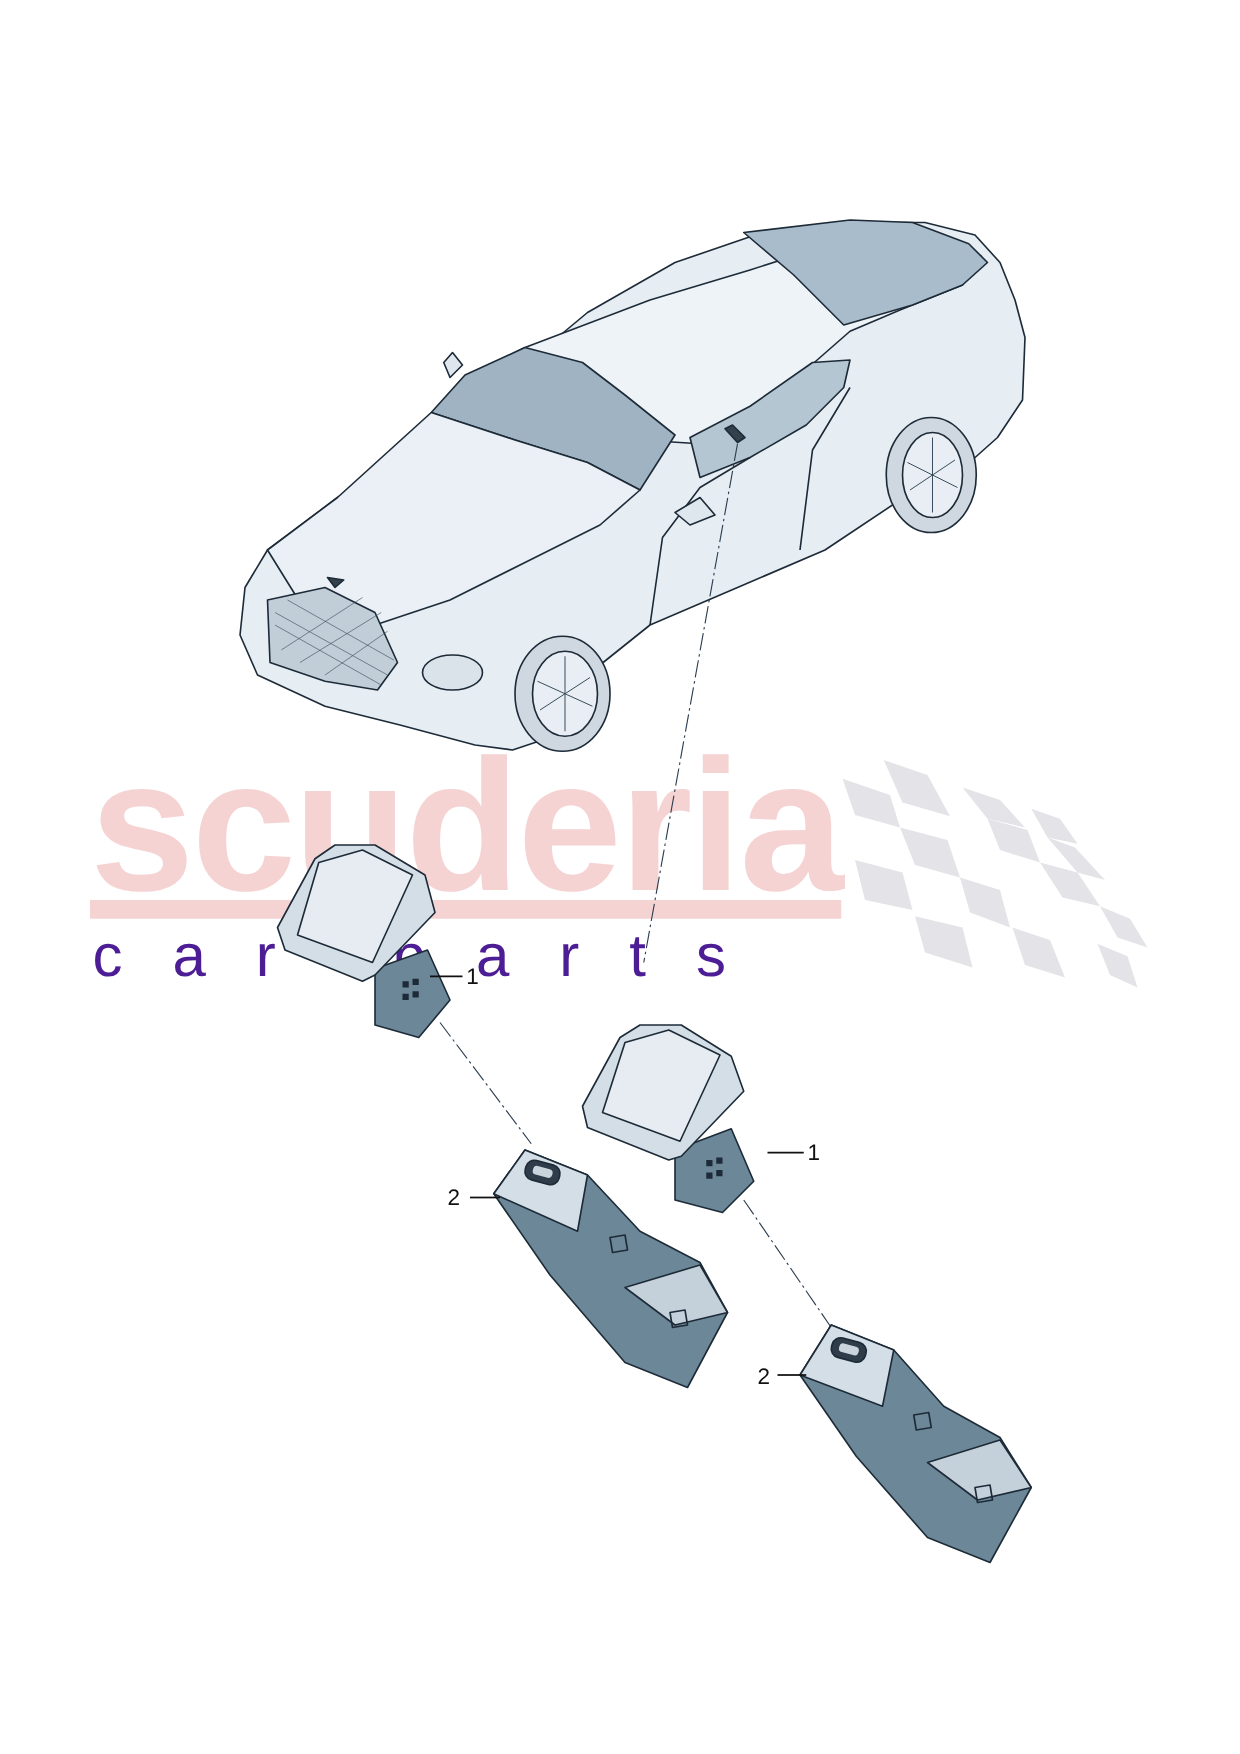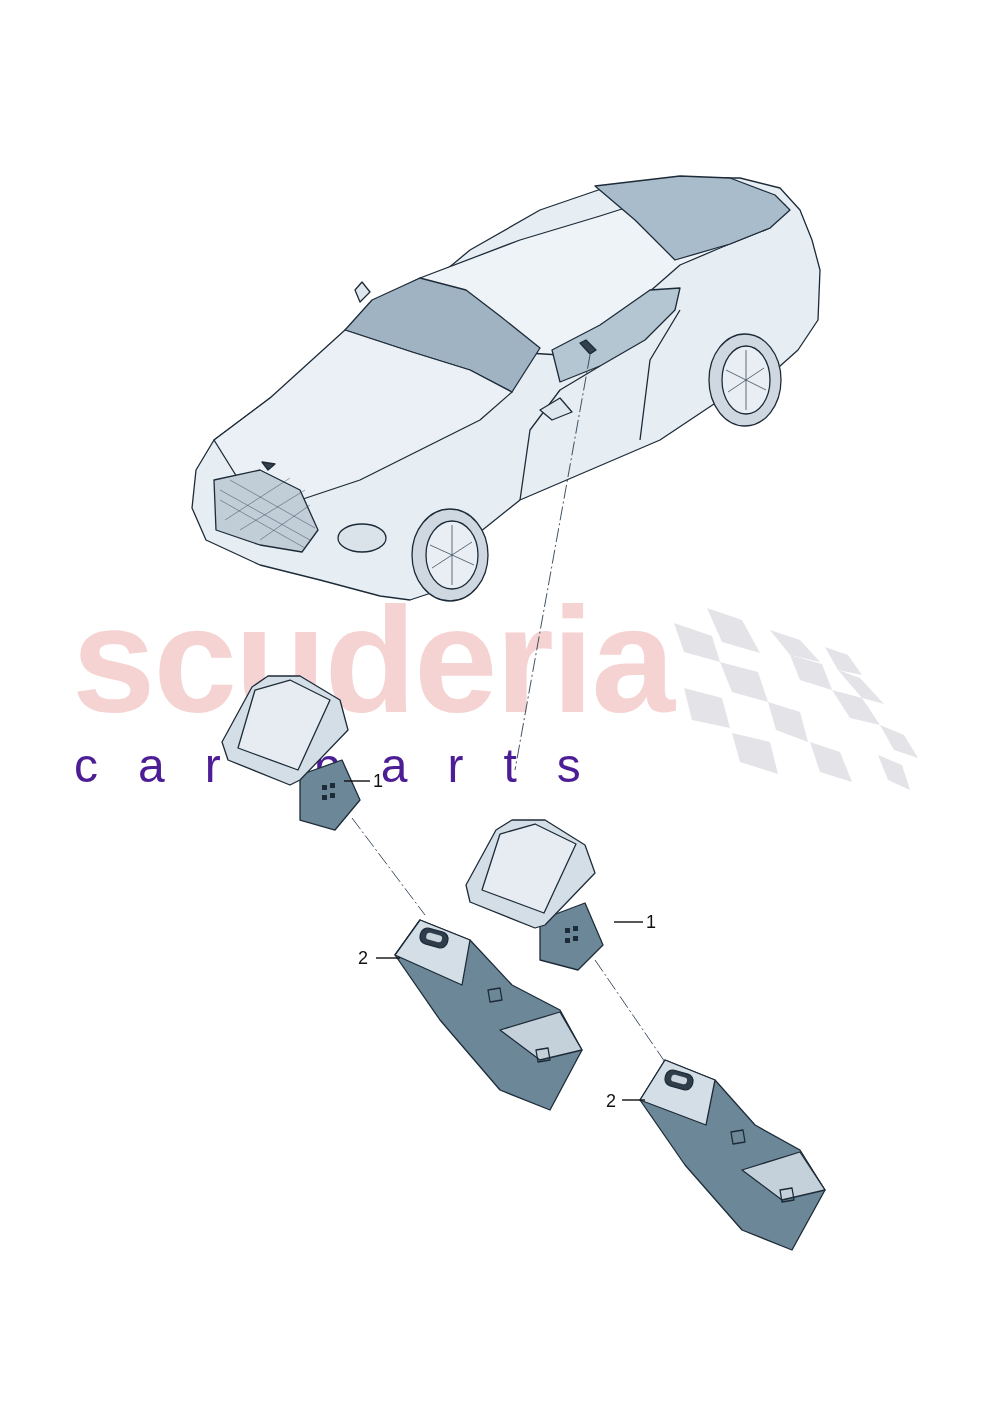--- a/index.html
+++ b/index.html
@@ -1,17 +1,17 @@
 <!DOCTYPE html>
 <html><head>
 <meta charset="utf-8">
 <style>
   html,body{margin:0;padding:0;background:#ffffff;}
   body{width:992px;height:1403px;position:relative;overflow:hidden;font-family:"Liberation Sans",sans-serif;}
-  .wm-main{position:absolute;left:72px;top:585px;font-size:150px;font-weight:bold;color:#f6d3d3;letter-spacing:-2px;line-height:1;}
+  .wm-main{position:absolute;left:72px;top:585px;font-size:150px;font-weight:bold;color:#f6d3d3;letter-spacing:-2px;line-height:1;text-decoration:underline;}
   .wm-sub{position:absolute;left:74px;top:742px;font-size:48px;color:#4c1d95;letter-spacing:40px;line-height:1;}
   .callout{position:absolute;font-size:18px;color:#111;line-height:1;}
   svg{position:absolute;left:0;top:0;}
 </style>
 </head>
 <body>
 
 <div class="wm-main">scuderia</div>
 <div class="wm-sub">car parts</div>
 

